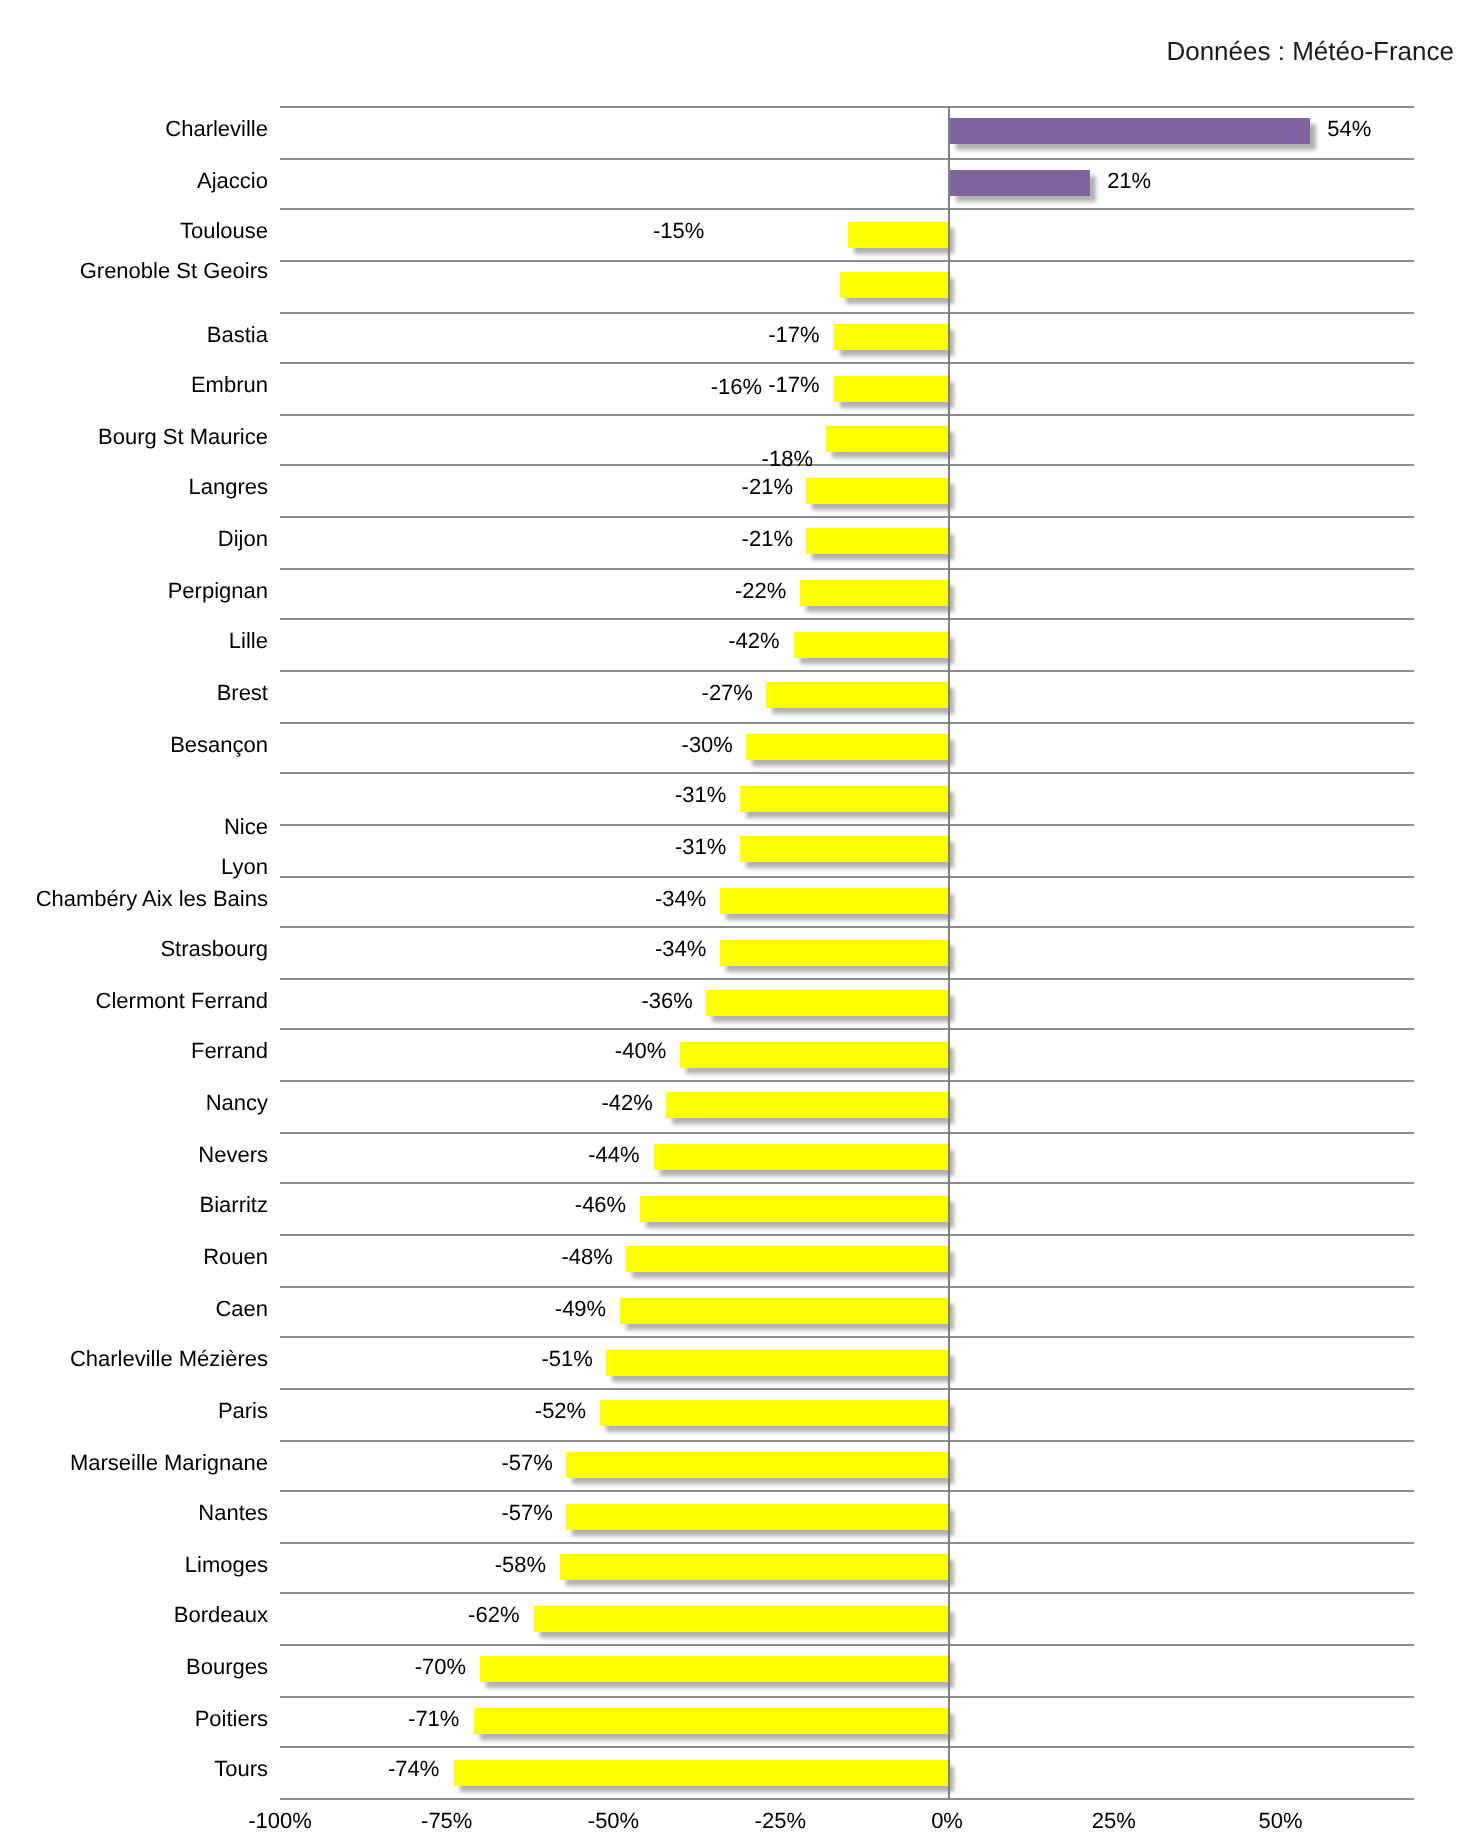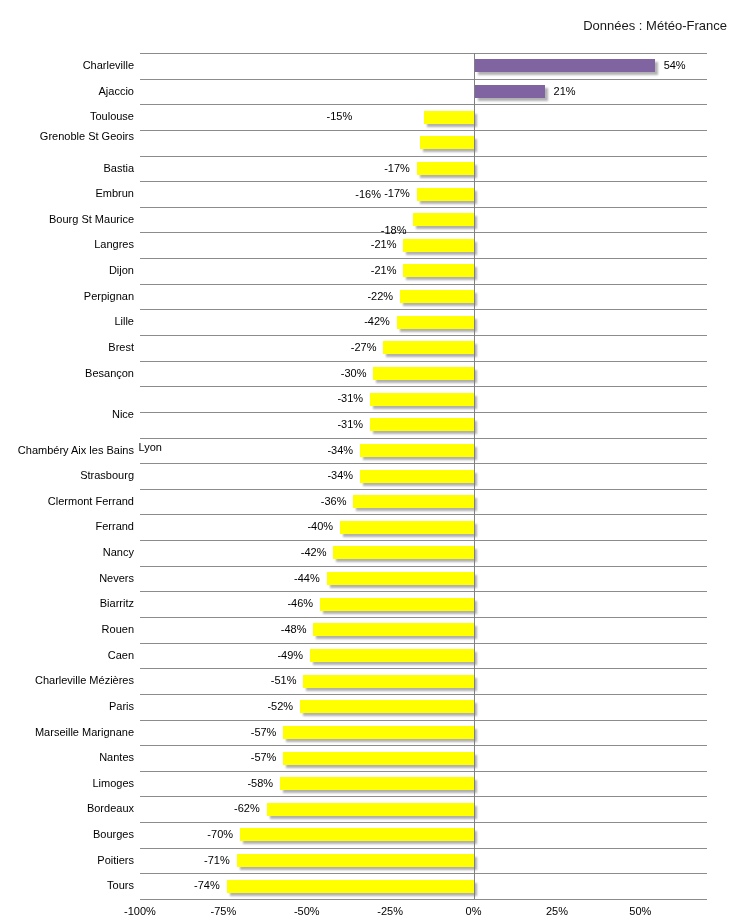--- a/index.html
+++ b/index.html
@@ -148,21 +148,21 @@
       <div class="val-label" style="top: 309.364px; height: 25.6364px; line-height: 25.6364px; left: 299.818px; width: 90px; text-align: right;">-42%</div>
       <div class="cat-label" style="left: 0px; top: 335px; width: 134px; height: 25.6364px; line-height: 25.6364px;">Brest</div>
       <div class="bar" style="left: 383.476px; top: 341.318px; width: 90.0529px; background: rgb(255, 255, 0);"></div>
       <div class="val-label" style="top: 335px; height: 25.6364px; line-height: 25.6364px; left: 286.476px; width: 90px; text-align: right;">-27%</div>
       <div class="cat-label" style="left: 0px; top: 360.636px; width: 134px; height: 25.6364px; line-height: 25.6364px;">Besançon</div>
       <div class="bar" style="left: 373.471px; top: 366.955px; width: 100.059px; background: rgb(255, 255, 0);"></div>
       <div class="val-label" style="top: 360.636px; height: 25.6364px; line-height: 25.6364px; left: 276.471px; width: 90px; text-align: right;">-30%</div>
       <div class="cat-label" style="left: 0px; top: 386.273px; width: 134px; height: 25.6364px; line-height: 25.6364px; margin-top: 16px;">Nice</div>
       <div class="bar" style="left: 370.135px; top: 392.591px; width: 103.394px; background: rgb(255, 255, 0);"></div>
       <div class="val-label" style="top: 386.273px; height: 25.6364px; line-height: 25.6364px; left: 273.135px; width: 90px; text-align: right;">-31%</div>
-      <div class="cat-label" style="left: 0px; top: 435px; width: 134px; height: 25.6364px; line-height: 25.6364px; padding-left: 28px;">Lyon</div>
+      <div class="cat-label" style="left: 0px; top: 422px; width: 134px; height: 25.6364px; line-height: 25.6364px;">Lyon</div>
       <div class="bar" style="left: 370.135px; top: 418.227px; width: 103.394px; background: rgb(255, 255, 0);"></div>
       <div class="val-label" style="top: 411.909px; height: 25.6364px; line-height: 25.6364px; left: 273.135px; width: 90px; text-align: right;">-31%</div>
       <div class="cat-label" style="left: 0px; top: 437.545px; width: 134px; height: 25.6364px; line-height: 25.6364px;">Chambéry Aix les Bains</div>
       <div class="bar" style="left: 360.129px; top: 443.864px; width: 113.4px; background: rgb(255, 255, 0);"></div>
       <div class="val-label" style="top: 437.545px; height: 25.6364px; line-height: 25.6364px; left: 263.129px; width: 90px; text-align: right;">-34%</div>
       <div class="cat-label" style="left: 0px; top: 463.182px; width: 134px; height: 25.6364px; line-height: 25.6364px;">Strasbourg</div>
       <div class="bar" style="left: 360.129px; top: 469.5px; width: 113.4px; background: rgb(255, 255, 0);"></div>
       <div class="val-label" style="top: 463.182px; height: 25.6364px; line-height: 25.6364px; left: 263.129px; width: 90px; text-align: right;">-34%</div>
       <div class="cat-label" style="left: 0px; top: 488.818px; width: 134px; height: 25.6364px; line-height: 25.6364px;">Clermont Ferrand</div>
       <div class="bar" style="left: 353.459px; top: 495.136px; width: 120.071px; background: rgb(255, 255, 0);"></div>

